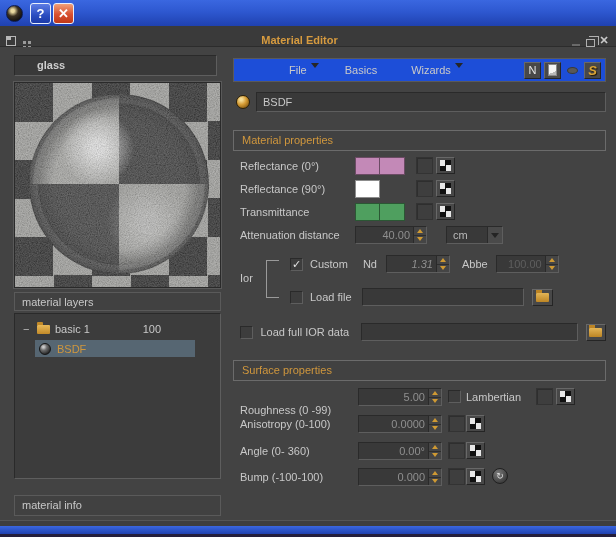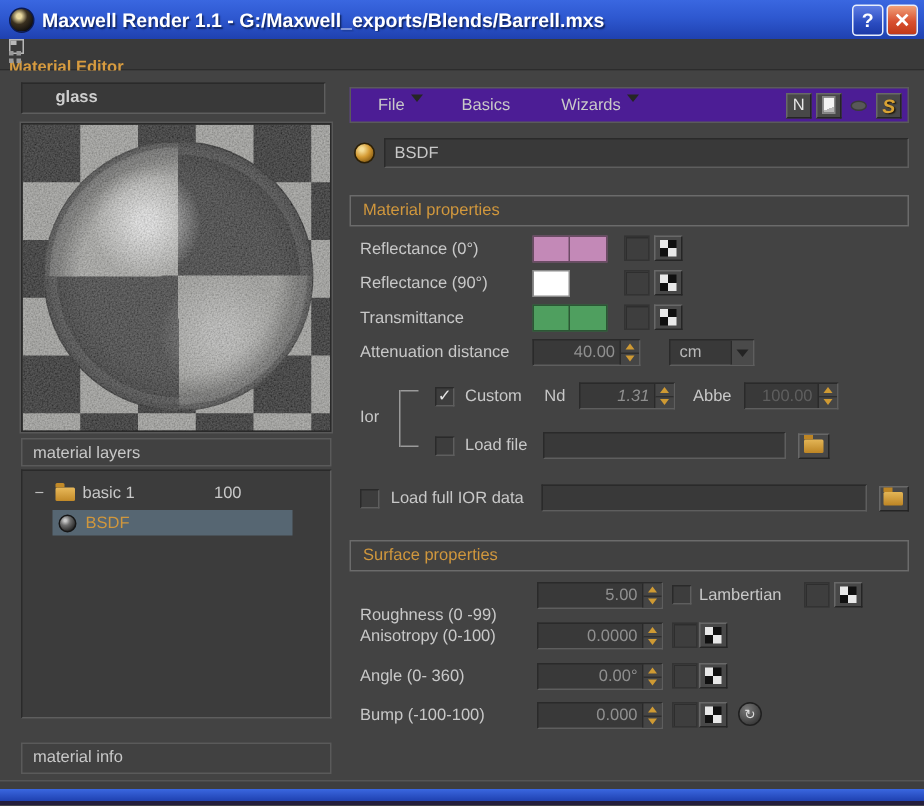--- a/index.html
+++ b/index.html
@@ -16,21 +16,21 @@
   .titlebar-text { color:#fff; font-size:13px; font-weight:bold; text-shadow:1px 1px 1px #10245e; flex:1;
     white-space:nowrap; overflow:hidden; }
   .tb-btn { width:21px; height:21px; border-radius:3px; margin-left:2px; flex:none;
     color:#fff; font-size:13px; font-weight:bold; display:flex; align-items:center; justify-content:center;
     border:1px solid #e8eefc; cursor:default; }
   .tb-btn.help { background:linear-gradient(#5d7ce4, #2a4cc0 60%, #1c3aa8); }
   .tb-btn.close { background:linear-gradient(#f0a078, #d85030 55%, #c03818); }
 
   
   .mdibar { position:absolute; left:0; top:26px; width:616px; height:21px; background:#3a3a3a;
-    border-bottom:1px solid #2c2c2c; display:flex; align-items:flex-start; padding:0 6px;flex-direction:column; }
+    border-bottom:1px solid #2c2c2c; display:flex; align-items:flex-end; padding:0 6px; }
   .mdi-pageicon { width:10px; height:10px; border:1px solid #b8b8b8; background:#3a3a3a; margin-right:7px; flex:none; }
   .mdi-pageicon i { display:block; width:4px; height:3px; background:#b8b8b8; }
   .mdi-gridicon { width:3px; height:3px; background:#9a9a9a; margin-right:4px; flex:none;
     box-shadow:5px 0 0 #9a9a9a, 0 5px 0 #9a9a9a, 5px 5px 0 #9a9a9a; position:relative; top:-2px; }
   .mdi-title { flex:1; text-align:center; color:#d79b3f; font-size:11px; font-weight:bold; }
   .mdi-ctl { width:14px; height:12px; margin-left:3px; position:relative; flex:none; }
   .mdi-min { border-bottom:2px solid #6a6a6a; height:10px; width:8px; margin-right:3px; }
   .mdi-restore { width:9px; height:8px; border:1px solid #b0b0b0; position:relative; top:1px; }
   .mdi-restore::before { content:""; position:absolute; left:2px; top:-4px; width:9px; height:8px;
     border:1px solid #b0b0b0; border-bottom:none; border-left:none; }
@@ -74,21 +74,21 @@
     background:#c28a28; border-radius:1px 1px 0 0; }
   .sphere-ic { width:12px; height:12px; border-radius:50%;
     background:radial-gradient(circle at 35% 30%, #c9c9c9 0 8%, #6d6d6d 35%, #232323 80%);
     border:1px solid #161616; margin-right:6px; }
   .gold-sphere { width:14px; height:14px; border-radius:50%;
     background:radial-gradient(circle at 35% 30%, #f4dc95 0 10%, #d49a33 45%, #7e5510 85%);
     border:1px solid #2c2008; }
   .sel-row { background:#566672; }
 
   
-  .menubar { border:1px solid #5a5a5a; background:#4c1d95; display:flex; align-items:center; }
+  .menubar { border:1px solid #5a5a5a; background:#1d4ed8; display:flex; align-items:center;padding-left:37px; }
   .menu-item { color:#c9c9c9; font-size:11px; padding:4px 8px; position:relative; cursor:default; }
   .menu-tri { width:0; height:0; border-left:4px solid transparent; border-right:4px solid transparent;
     border-top:5px solid #262626; position:absolute; right:-4px; top:3px; }
   .iconbar { margin-left:auto; display:flex; align-items:center; gap:3px; padding-right:4px; }
   .icon-btn { width:17px; height:17px; display:flex; align-items:center; justify-content:center;
     font-size:11px; color:#e6e6e6; }
   .note-ic { width:9px; height:12px; background:linear-gradient(160deg,#f4f4f4 70%, #b8b8b8 70%); border:1px solid #888; }
   .disc-ic { width:11px; height:7px; border-radius:50%; background:#585858; border:1px solid #3a3a3a; }
   .s-ic { color:#d9a334; font-weight:bold; font-style:italic; font-size:13px; text-shadow:1px 1px 1px #1d1505; }
 
@@ -151,21 +151,20 @@
     background:linear-gradient(#3a67e0, #1f41b0); }
   .bottom-dark { position:absolute; left:0; top:534px; width:616px; height:3px; background:#241e3c; }
 </style>
 </head>
 <body>
 
 <div class="window">
 
   <div class="titlebar">
     <span class="app-icon"></span>
-    <span class="titlebar-text">Maxwell Render 1.1 - G:/Maxwell_exports/Blends/Barrell.mxs</span>
     <span class="tb-btn help">?</span>
     <span class="tb-btn close">✕</span>
   </div>
 
   <div class="mdibar">
     <span class="mdi-pageicon">
         <i></i>
       </span>
     <span class="mdi-gridicon"></span>
     <span class="mdi-title">Material Editor</span>

